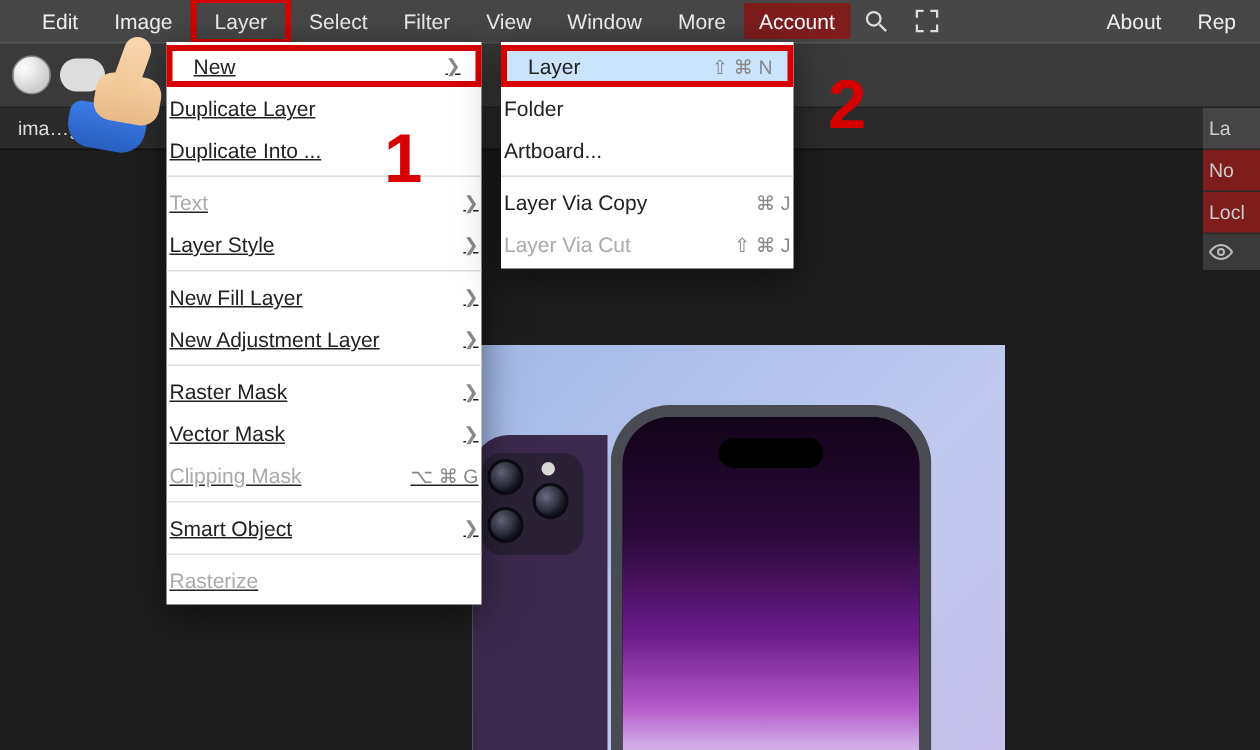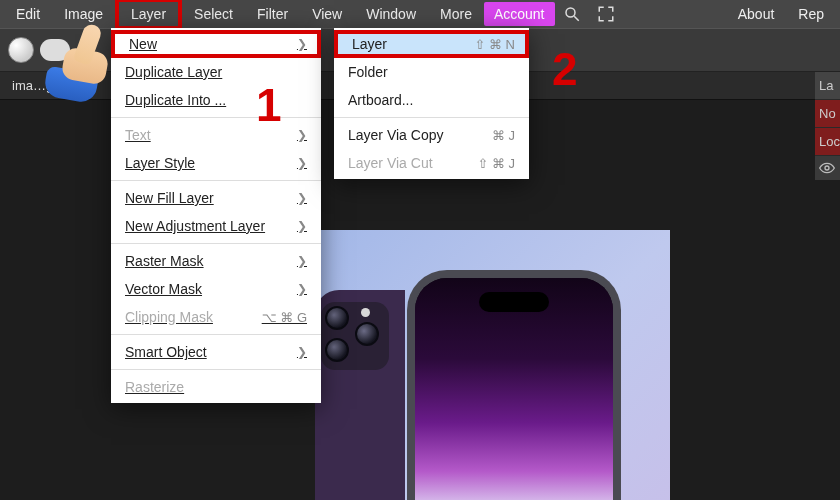--- a/index.html
+++ b/index.html
@@ -1,22 +1,22 @@
 <!DOCTYPE html>
 <html><head>
 <meta charset="utf-8">
 <style>
   * { margin: 0; padding: 0; box-sizing: border-box; font-family: Arial, Helvetica, sans-serif; }
   html, body { width: 840px; height: 500px; overflow: hidden; background: #1a1a1a; }
   .app { position: relative; width: 840px; height: 500px; background: #474747; color: #eee; }
 
   
-  .menubar { position: absolute; top: 0; left: 0; right: 0; height: 28px; background: #474747; display: flex; align-items: center; padding: 0 4px; font-size: 14px; }
+  .menubar { position: absolute; top: 0; left: 12px; right: 0; height: 28px; background: #474747; display: flex; align-items: center; padding: 0 4px; font-size: 14px; }
   .menubar .menu-item { padding: 4px 12px; cursor: pointer; color: #eee; white-space: nowrap; }
-  .menubar .account { background: #d946ef; color: #fff; border-radius: 2px; padding: 4px 10px; }
+  .menubar .account { background: #7f1d1d; color: #fff; border-radius: 2px; padding: 4px 10px; }
   .menubar .right { margin-left: auto; display: flex; align-items: center; }
   .menubar .icon-btn { padding: 4px 8px; cursor: pointer; color: #ddd; }
 
   
   .toolbar { position: absolute; top: 28px; left: 0; right: 0; height: 44px; background: #3a3a3a; border-top: 1px solid #555; border-bottom: 1px solid #222; display: flex; align-items: center; padding: 0 8px; }
   .tool-circle { width: 26px; height: 26px; border-radius: 50%; background: radial-gradient(circle at 30% 30%, #fff, #ccc 70%); border: 1px solid #888; margin-right: 6px; }
   .tool-cloud { width: 30px; height: 22px; border-radius: 12px; background: #ddd; position: relative; margin-right: 8px; }
 
   
   .tabs { position: absolute; top: 72px; left: 0; right: 0; height: 28px; background: #2b2b2b; border-bottom: 1px solid #111; display: flex; align-items: stretch; font-size: 13px; }
@@ -30,28 +30,28 @@
   .cam-lens { position: absolute; width: 24px; height: 24px; border-radius: 50%; background: radial-gradient(circle at 35% 35%, #6b6b85, #151520 70%); border: 2px solid #0b0b12; }
   .cam-lens.l1 { left: 4px; top: 4px; }
   .cam-lens.l2 { left: 34px; top: 20px; }
   .cam-lens.l3 { left: 4px; top: 36px; }
   .cam-flash { position: absolute; width: 9px; height: 9px; border-radius: 50%; background: #d8d8d8; left: 40px; top: 6px; }
   .phone-front { position: absolute; left: 92px; top: 40px; width: 214px; height: 330px; background: #0c0612; border-radius: 40px 40px 0 0; border: 8px solid #4a4a52; border-bottom: none; overflow: hidden; }
   .phone-screen { position: absolute; inset: 0; background: linear-gradient(180deg, #120418 0%, #2b0a3a 25%, #6a1b8a 45%, #b459c9 60%, #e9f0fe 75%, #f4f7ff 100%); }
   .dynamic-island { position: absolute; top: 14px; left: 50%; transform: translateX(-50%); width: 70px; height: 20px; background: #000; border-radius: 12px; }
 
   
-  .side-panel { position: absolute; top: 72px; right: 0; width: 25px; background: #3a3a3a; color: #ccc; font-size: 13px; }
+  .side-panel { position: absolute; top: 72px; right: 0; width: 38px; background: #3a3a3a; color: #ccc; font-size: 13px; }
   .side-row { padding: 6px 4px; border-bottom: 1px solid #2a2a2a; background: #444; white-space: nowrap; overflow: hidden; }
   .side-row.dark { background: #7f1d1d; }
   .eye-icon { padding: 6px 4px; text-align: center; color: #bbb; background: #3a3a3a; }
 
   
   .menu-dropdown { position: absolute; background: #fff; color: #222; font-size: 14px; box-shadow: 0 6px 24px rgba(0,0,0,.5); min-width: 210px; padding: 2px 0; z-index: 50; }
-  .menu-dropdown .row { display: flex; align-items: center; justify-content: space-between; padding: 6px 14px; cursor: pointer; white-space: nowrap; }
+  .menu-dropdown .row { display: flex; align-items: center; justify-content: space-between; padding: 6px 2px; cursor: pointer; white-space: nowrap; }
   .menu-dropdown .row.disabled { color: #aaa; cursor: default; }
   .menu-dropdown .row .shortcut { color: #888; font-size: 13px; margin-left: 20px; }
   .menu-dropdown .row.highlight { background: #c9e4fb; }
   .menu-dropdown .sep { height: 1px; background: #ddd; margin: 3px 0; }
   .menu-dropdown .arrow { color: #888; margin-left: 20px; font-size: 12px; }
 
   .layer-menu-box { border: 4px solid #d60000; }
   .new-row-box    { border: 4px solid #d60000; padding: 2px 10px 2px 14px !important; }
   .submenu-first-box { border: 4px solid #d60000; padding: 2px 10px 2px 14px !important; }
 

